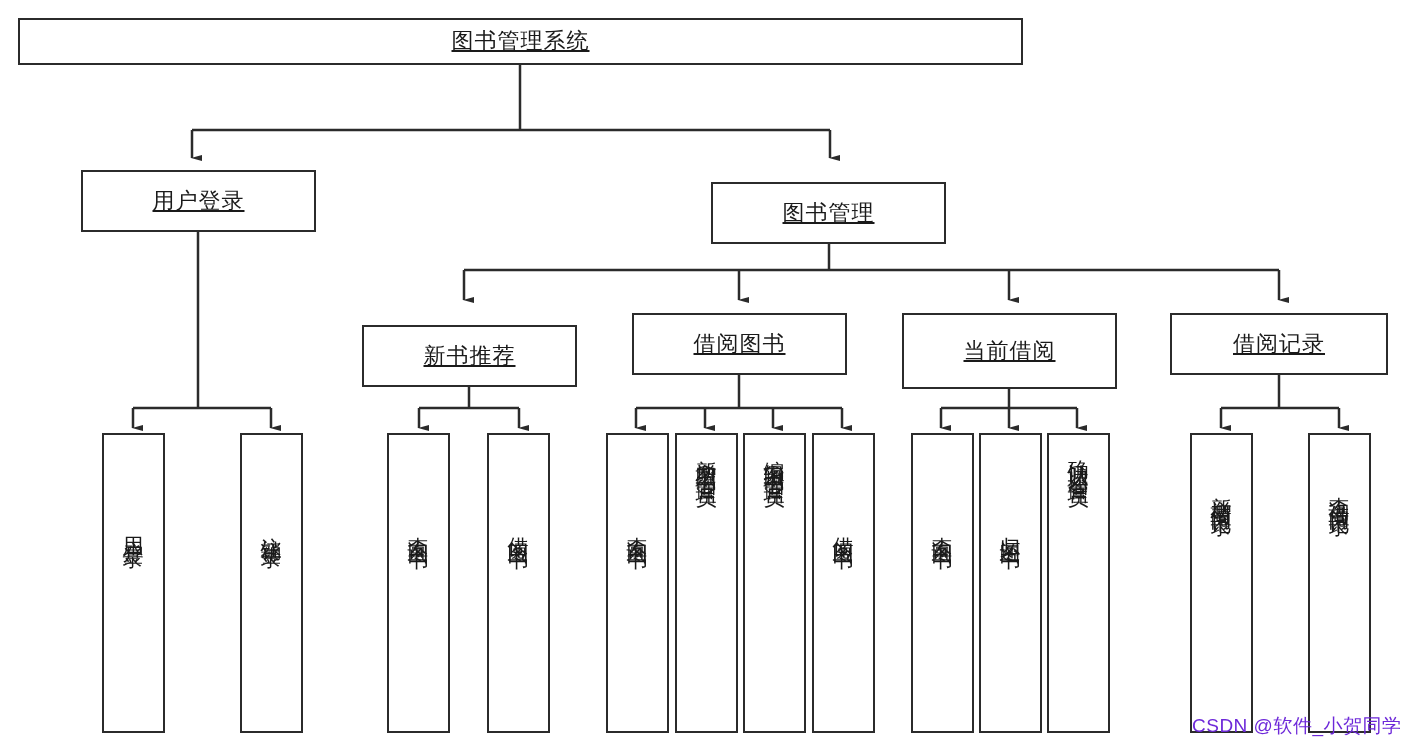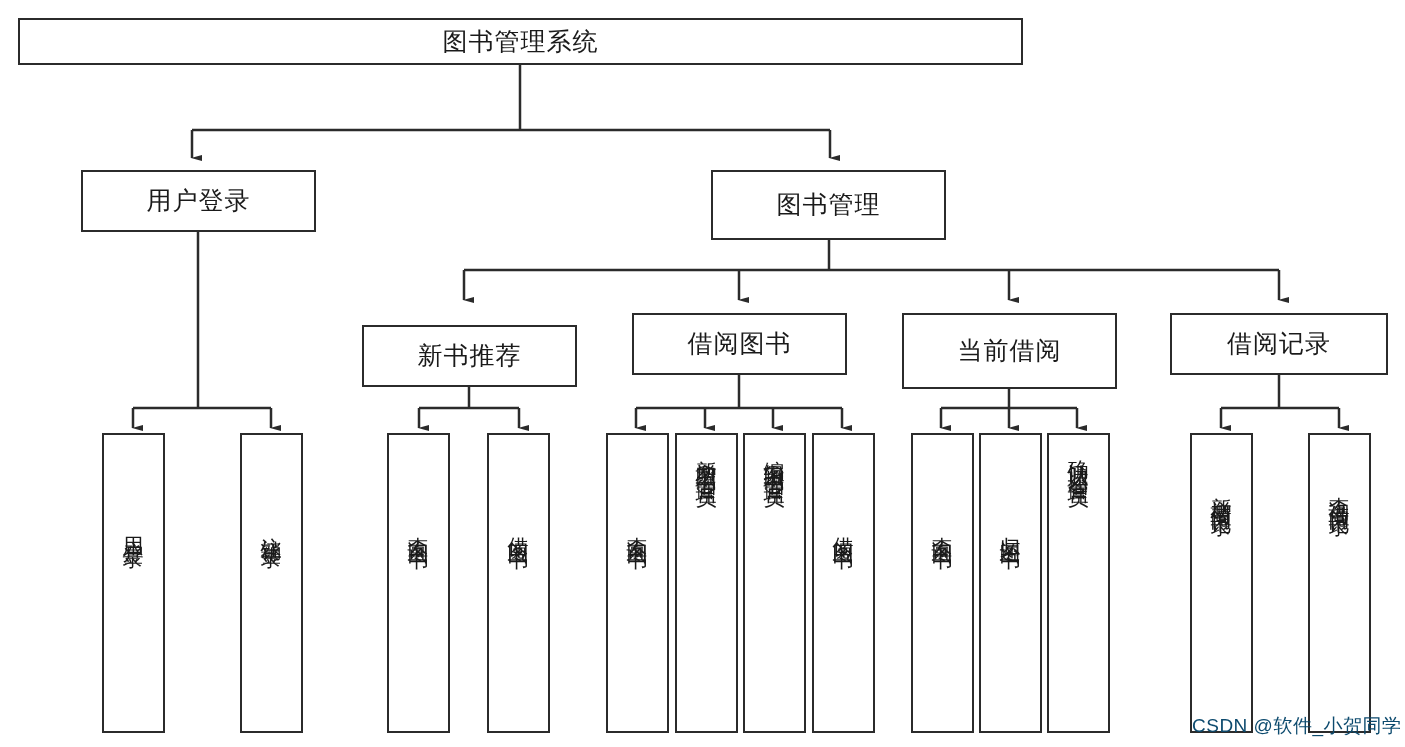--- a/index.html
+++ b/index.html
@@ -27,43 +27,44 @@
     box-sizing: border-box;
     border: 2.5px solid #2b2b2b;
     background: #ffffff;
     display: flex;
     align-items: center;
     justify-content: center;
     color: #1a1a1a;
   }
   .node.horiz .label {
     writing-mode: horizontal-tb;
-    font-size: 25px;
+    font-size: 22px;
     line-height: 1.1;
     letter-spacing: 1px;
     white-space: nowrap;
+    text-decoration: underline;
   }
   .node.vert {
     align-items: flex-start;
     justify-content: center;
     padding-top: 0;
   }
   .node.vert .label {
     writing-mode: vertical-rl;
     text-orientation: upright;
     font-size: 21px;
     letter-spacing: 4px;
     line-height: 1;
     white-space: nowrap;
     display: block;
   }
   .watermark {
     position: absolute;
     font-size: 19px;
-    color: #0c4a6e;
+    color: #6d28d9;
     white-space: nowrap;
     letter-spacing: 0.5px;
   }
 </style>
 </head>
 <body>
 
 <div id="canvas">
 
   <svg class="wires" viewBox="0 0 1405 747">
@@ -116,21 +117,21 @@
     </g>
   </svg>
 
   <div class="node horiz" style="left:18px; top:18px; width:1005px; height:47px;">
     <span class="label">图书管理系统</span>
   </div>
 
   <div class="node horiz" style="left:81px; top:170px; width:235px; height:62px;">
     <span class="label">用户登录</span>
   </div>
-  <div class="node horiz" style="left:711px; top:170px; width:235px; height:70px;">
+  <div class="node horiz" style="left:711px; top:182px; width:235px; height:62px;">
     <span class="label">图书管理</span>
   </div>
 
   <div class="node horiz" style="left:362px; top:313px; width:215px; height:62px;margin-top:12px;">
     <span class="label">新书推荐</span>
   </div>
   <div class="node horiz" style="left:632px; top:313px; width:215px; height:62px;">
     <span class="label">借阅图书</span>
   </div>
   <div class="node horiz" style="left:902px; top:313px; width:215px; height:76px;">

